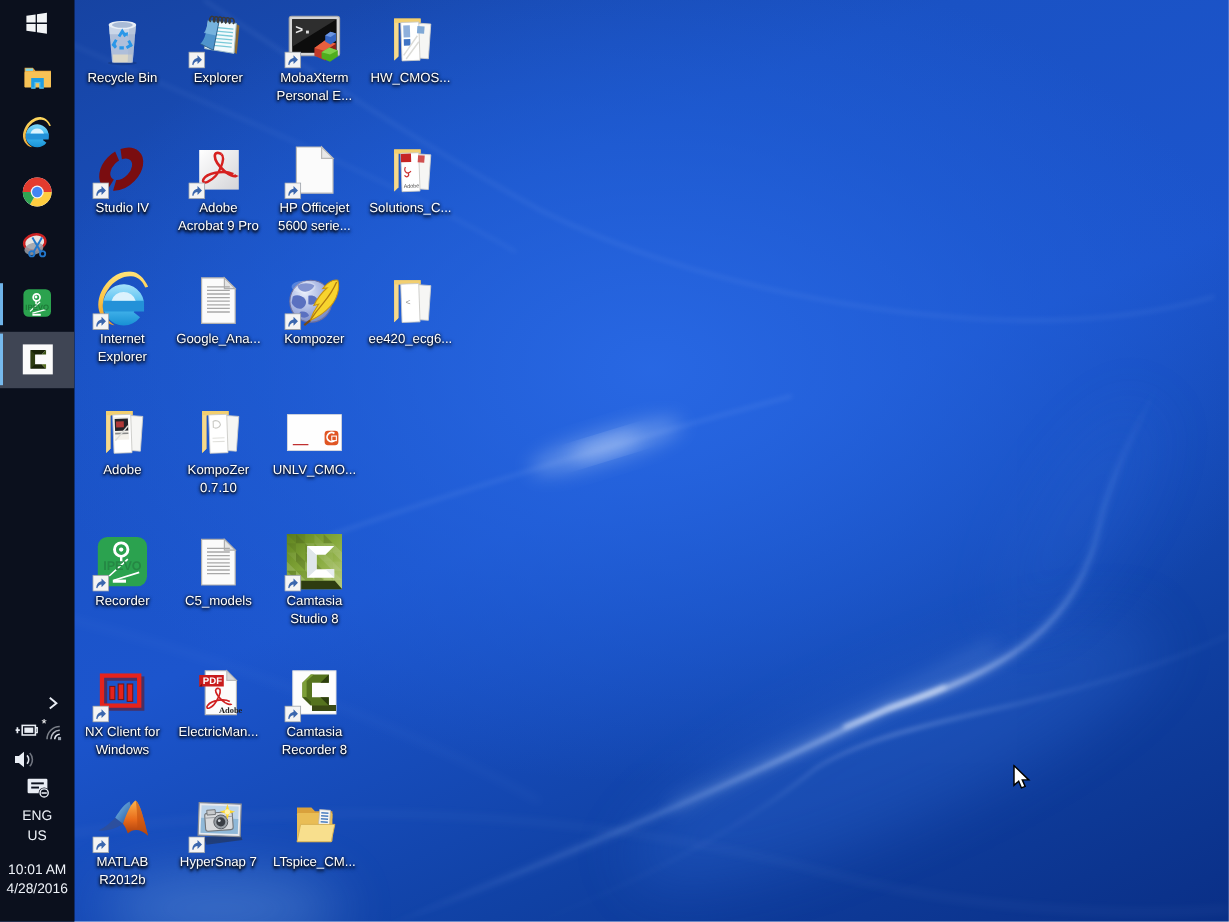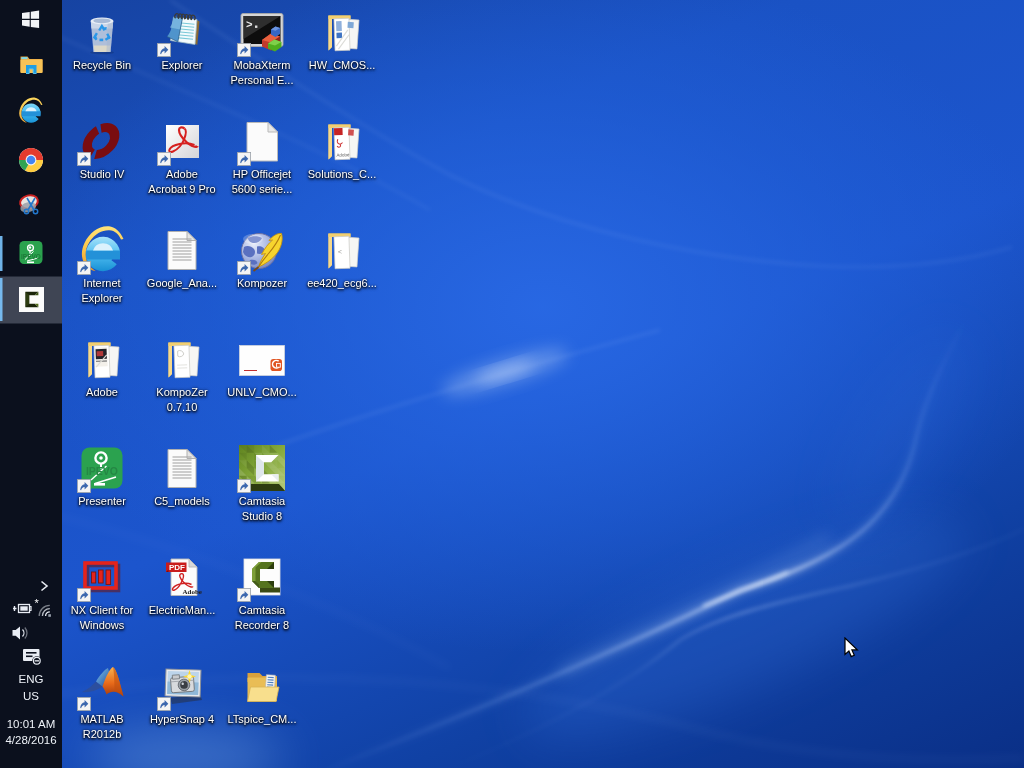--- a/index.html
+++ b/index.html
@@ -548,21 +548,21 @@
 </g>
 <circle cx="23" cy="14" r="1.8" fill="#fff"></circle>
 <text x="24" y="31" font-size="10.5" font-weight="bold" fill="#258744" text-anchor="middle" font-family="Liberation Sans">IPEVO</text>
 <rect x="16" y="39" width="11" height="2.6" fill="#fff"></rect>
         </svg>
         <svg class="badge" viewBox="0 0 14 14" width="14" height="14">
 <rect x="0.4" y="0.4" width="13.2" height="13.2" fill="#f4f4f4" stroke="#9aa0a8" stroke-width="0.8"></rect>
 <path d="M3.2,11 C3.4,7.6 5.2,5.6 7.6,5.3 L7.6,3 L11.3,6.7 L7.6,10.4 L7.6,8 C5.8,8.2 4.6,9.2 4.1,11.3 Z" fill="#3b67ae"></path>
 </svg>
       </div>
-      <div class="lbl">Presenter</div>
+      <div class="lbl">Recorder</div>
     </div>
 <div class="cell" style="left:142px;top:436px">
       <div class="ic">
         <svg viewBox="0 0 48 48" width="48" height="48">
 <path d="M10,5.5 H29 L38,14.5 V43.5 H10 Z" fill="#fbfbfb" stroke="#b0b0b0" stroke-width="1"></path>
 <path d="M29,5.5 L38,14.5 H29 Z" fill="#e4e4e4" stroke="#b0b0b0" stroke-width="1"></path>
 <g stroke="#a8a8a8" stroke-width="1.1">
             <path d="M14.5,13 H33.5"></path>
             <path d="M14.5,16 H33.5"></path>
             <path d="M14.5,19 H33.5"></path>
@@ -774,21 +774,21 @@
 <g fill="#ffd82e">
 <path d="M31.5,8 L33,13 L38,14.5 L33,16 L31.5,21 L30,16 L25,14.5 L30,13 Z"></path>
 </g>
 <circle cx="31.5" cy="14.5" r="2.2" fill="#fff4b0"></circle>
         </svg>
         <svg class="badge" viewBox="0 0 14 14" width="14" height="14">
 <rect x="0.4" y="0.4" width="13.2" height="13.2" fill="#f4f4f4" stroke="#9aa0a8" stroke-width="0.8"></rect>
 <path d="M3.2,11 C3.4,7.6 5.2,5.6 7.6,5.3 L7.6,3 L11.3,6.7 L7.6,10.4 L7.6,8 C5.8,8.2 4.6,9.2 4.1,11.3 Z" fill="#3b67ae"></path>
 </svg>
       </div>
-      <div class="lbl">HyperSnap 4</div>
+      <div class="lbl">HyperSnap 7</div>
     </div>
 <div class="cell" style="left:222px;top:654px">
       <div class="ic">
         <svg viewBox="0 0 48 48" width="48" height="48">
 <path d="M9.5,11 h12 l3,3 h14.5 v6 H9.5 Z" fill="#d9a13c"></path>
 <rect x="9.5" y="15.5" width="29.5" height="24" rx="1" fill="#e9bd55"></rect>
 <g transform="rotate(4 33 26)">
 <rect x="27.5" y="13" width="9" height="20" fill="#f6f6f4" stroke="#b8b8b4" stroke-width="0.6"></rect>
 <g stroke="#4a7ec0" stroke-width="1.2">
               <path d="M29,15.5 h6 M29,18 h6 M29,20.5 h6 M29,23 h6 M29,25.5 h6 M29,28 h4"></path>

